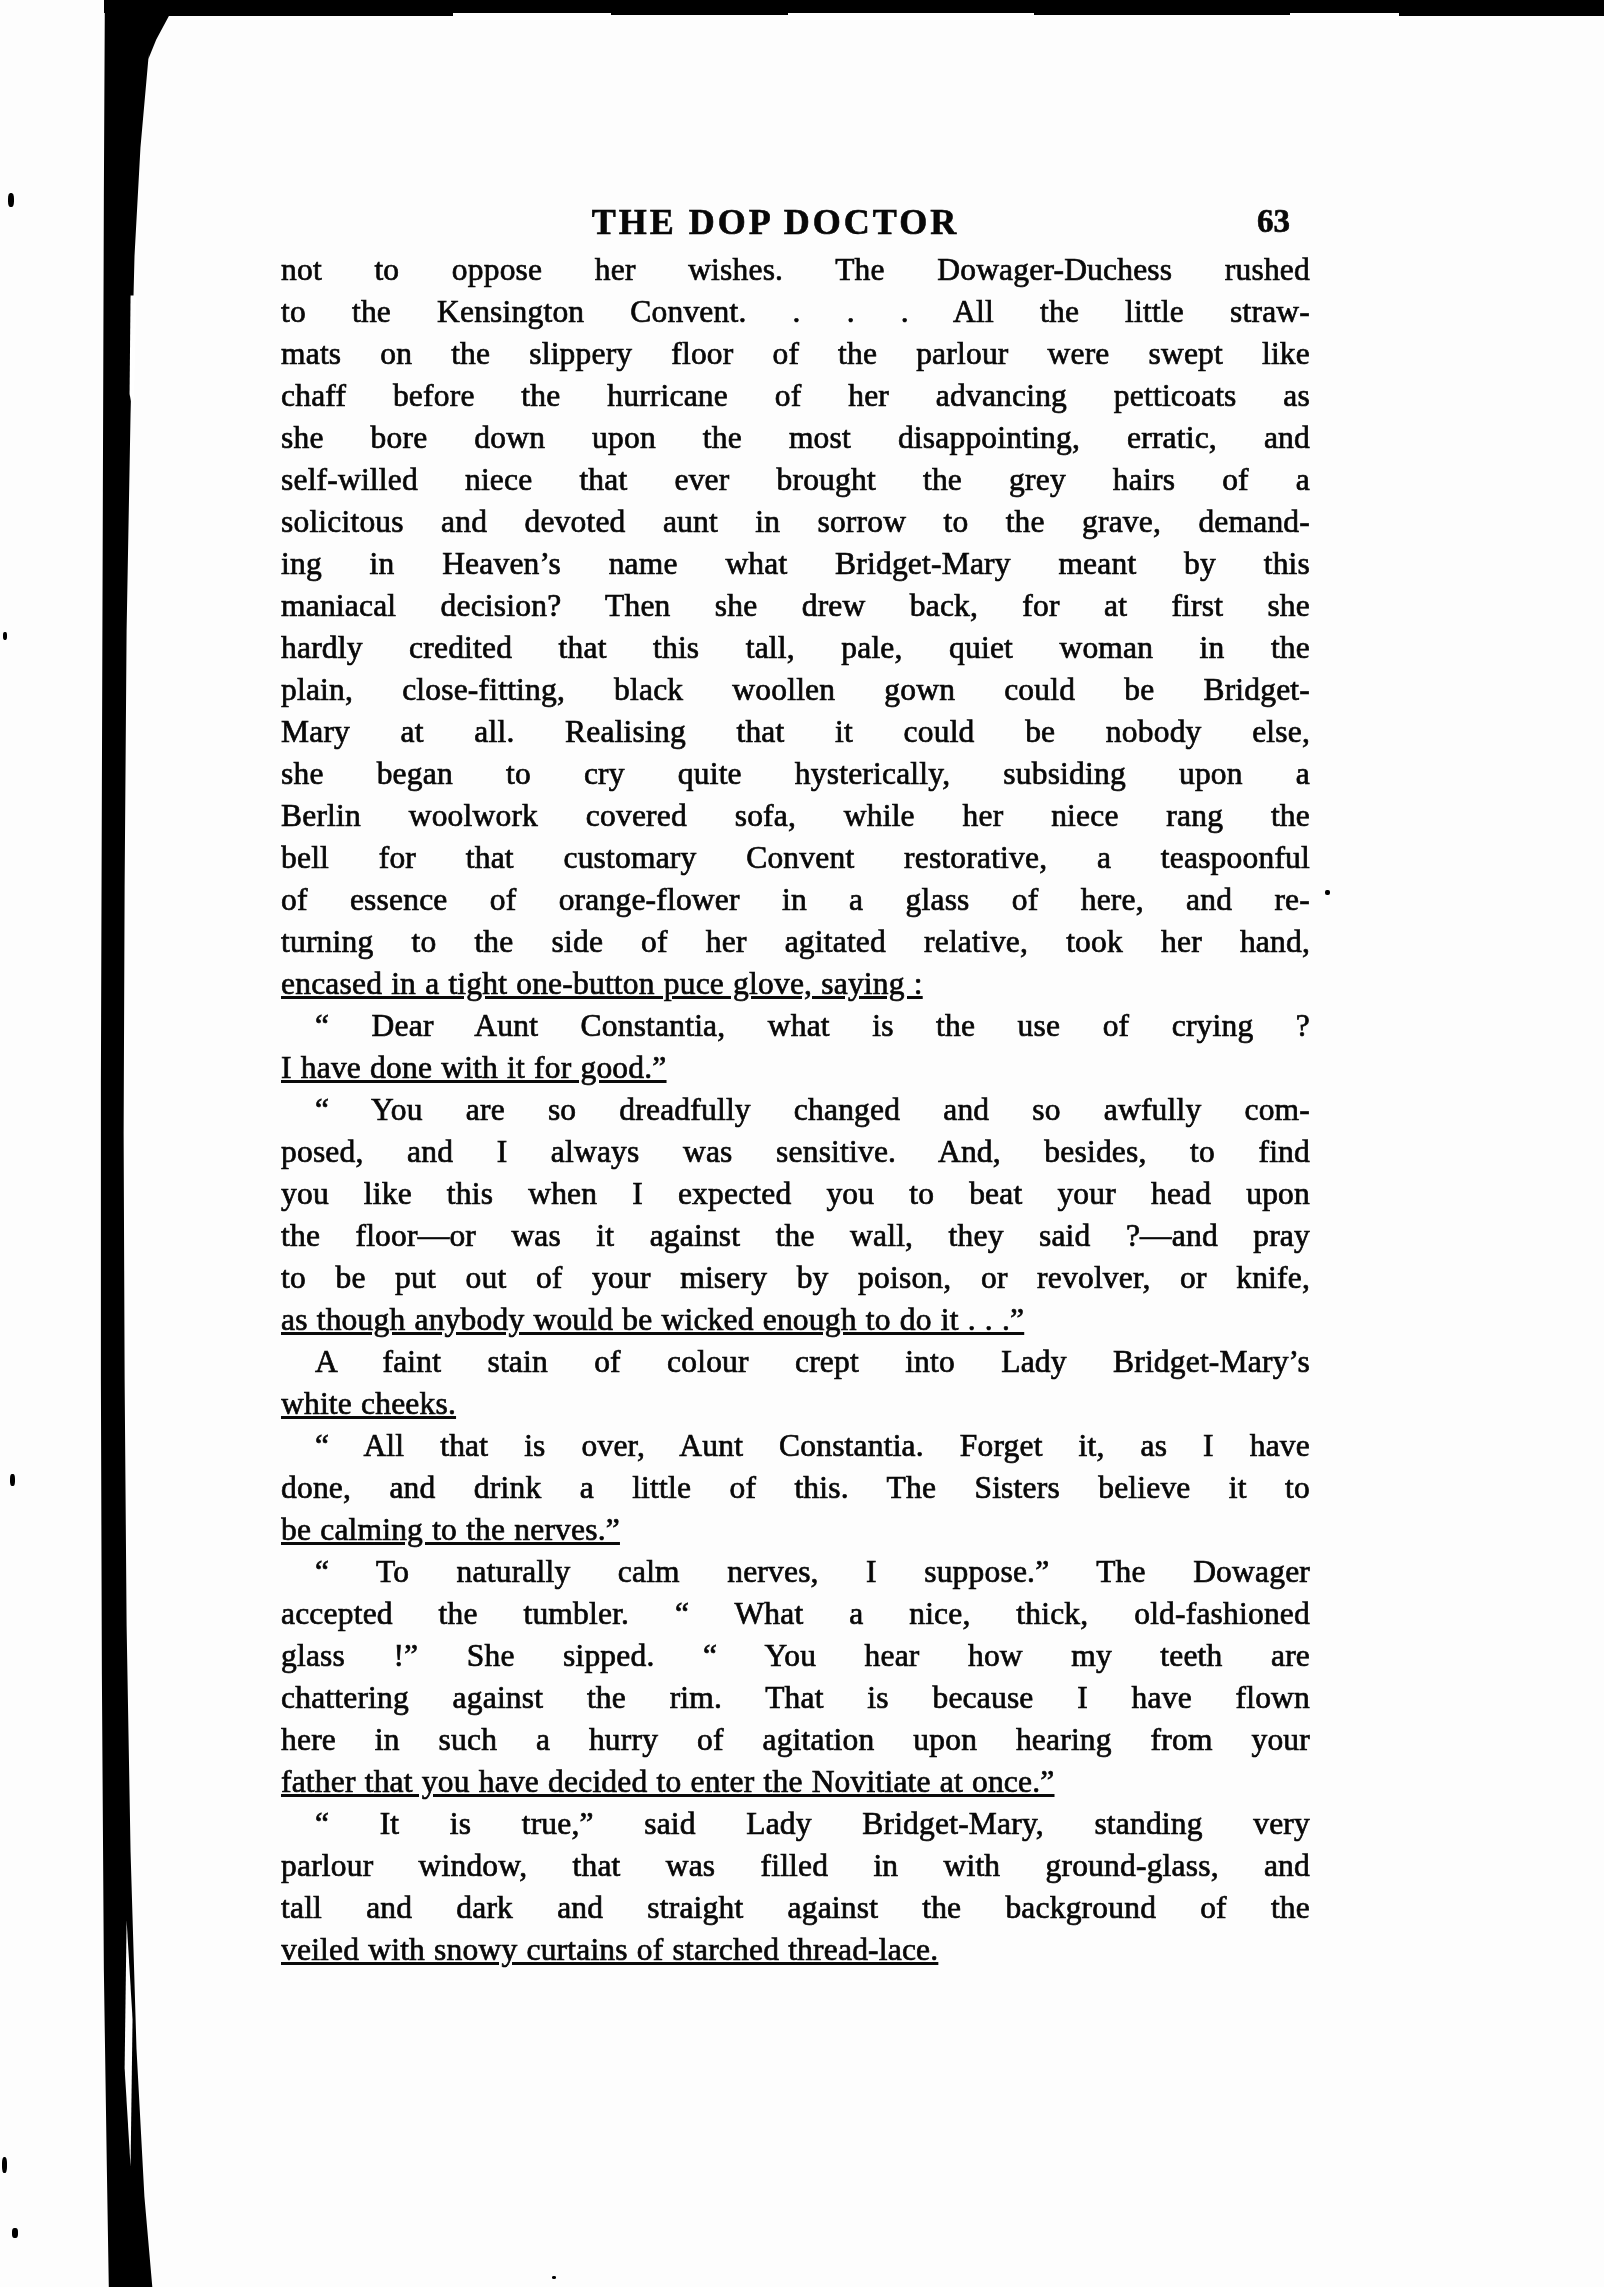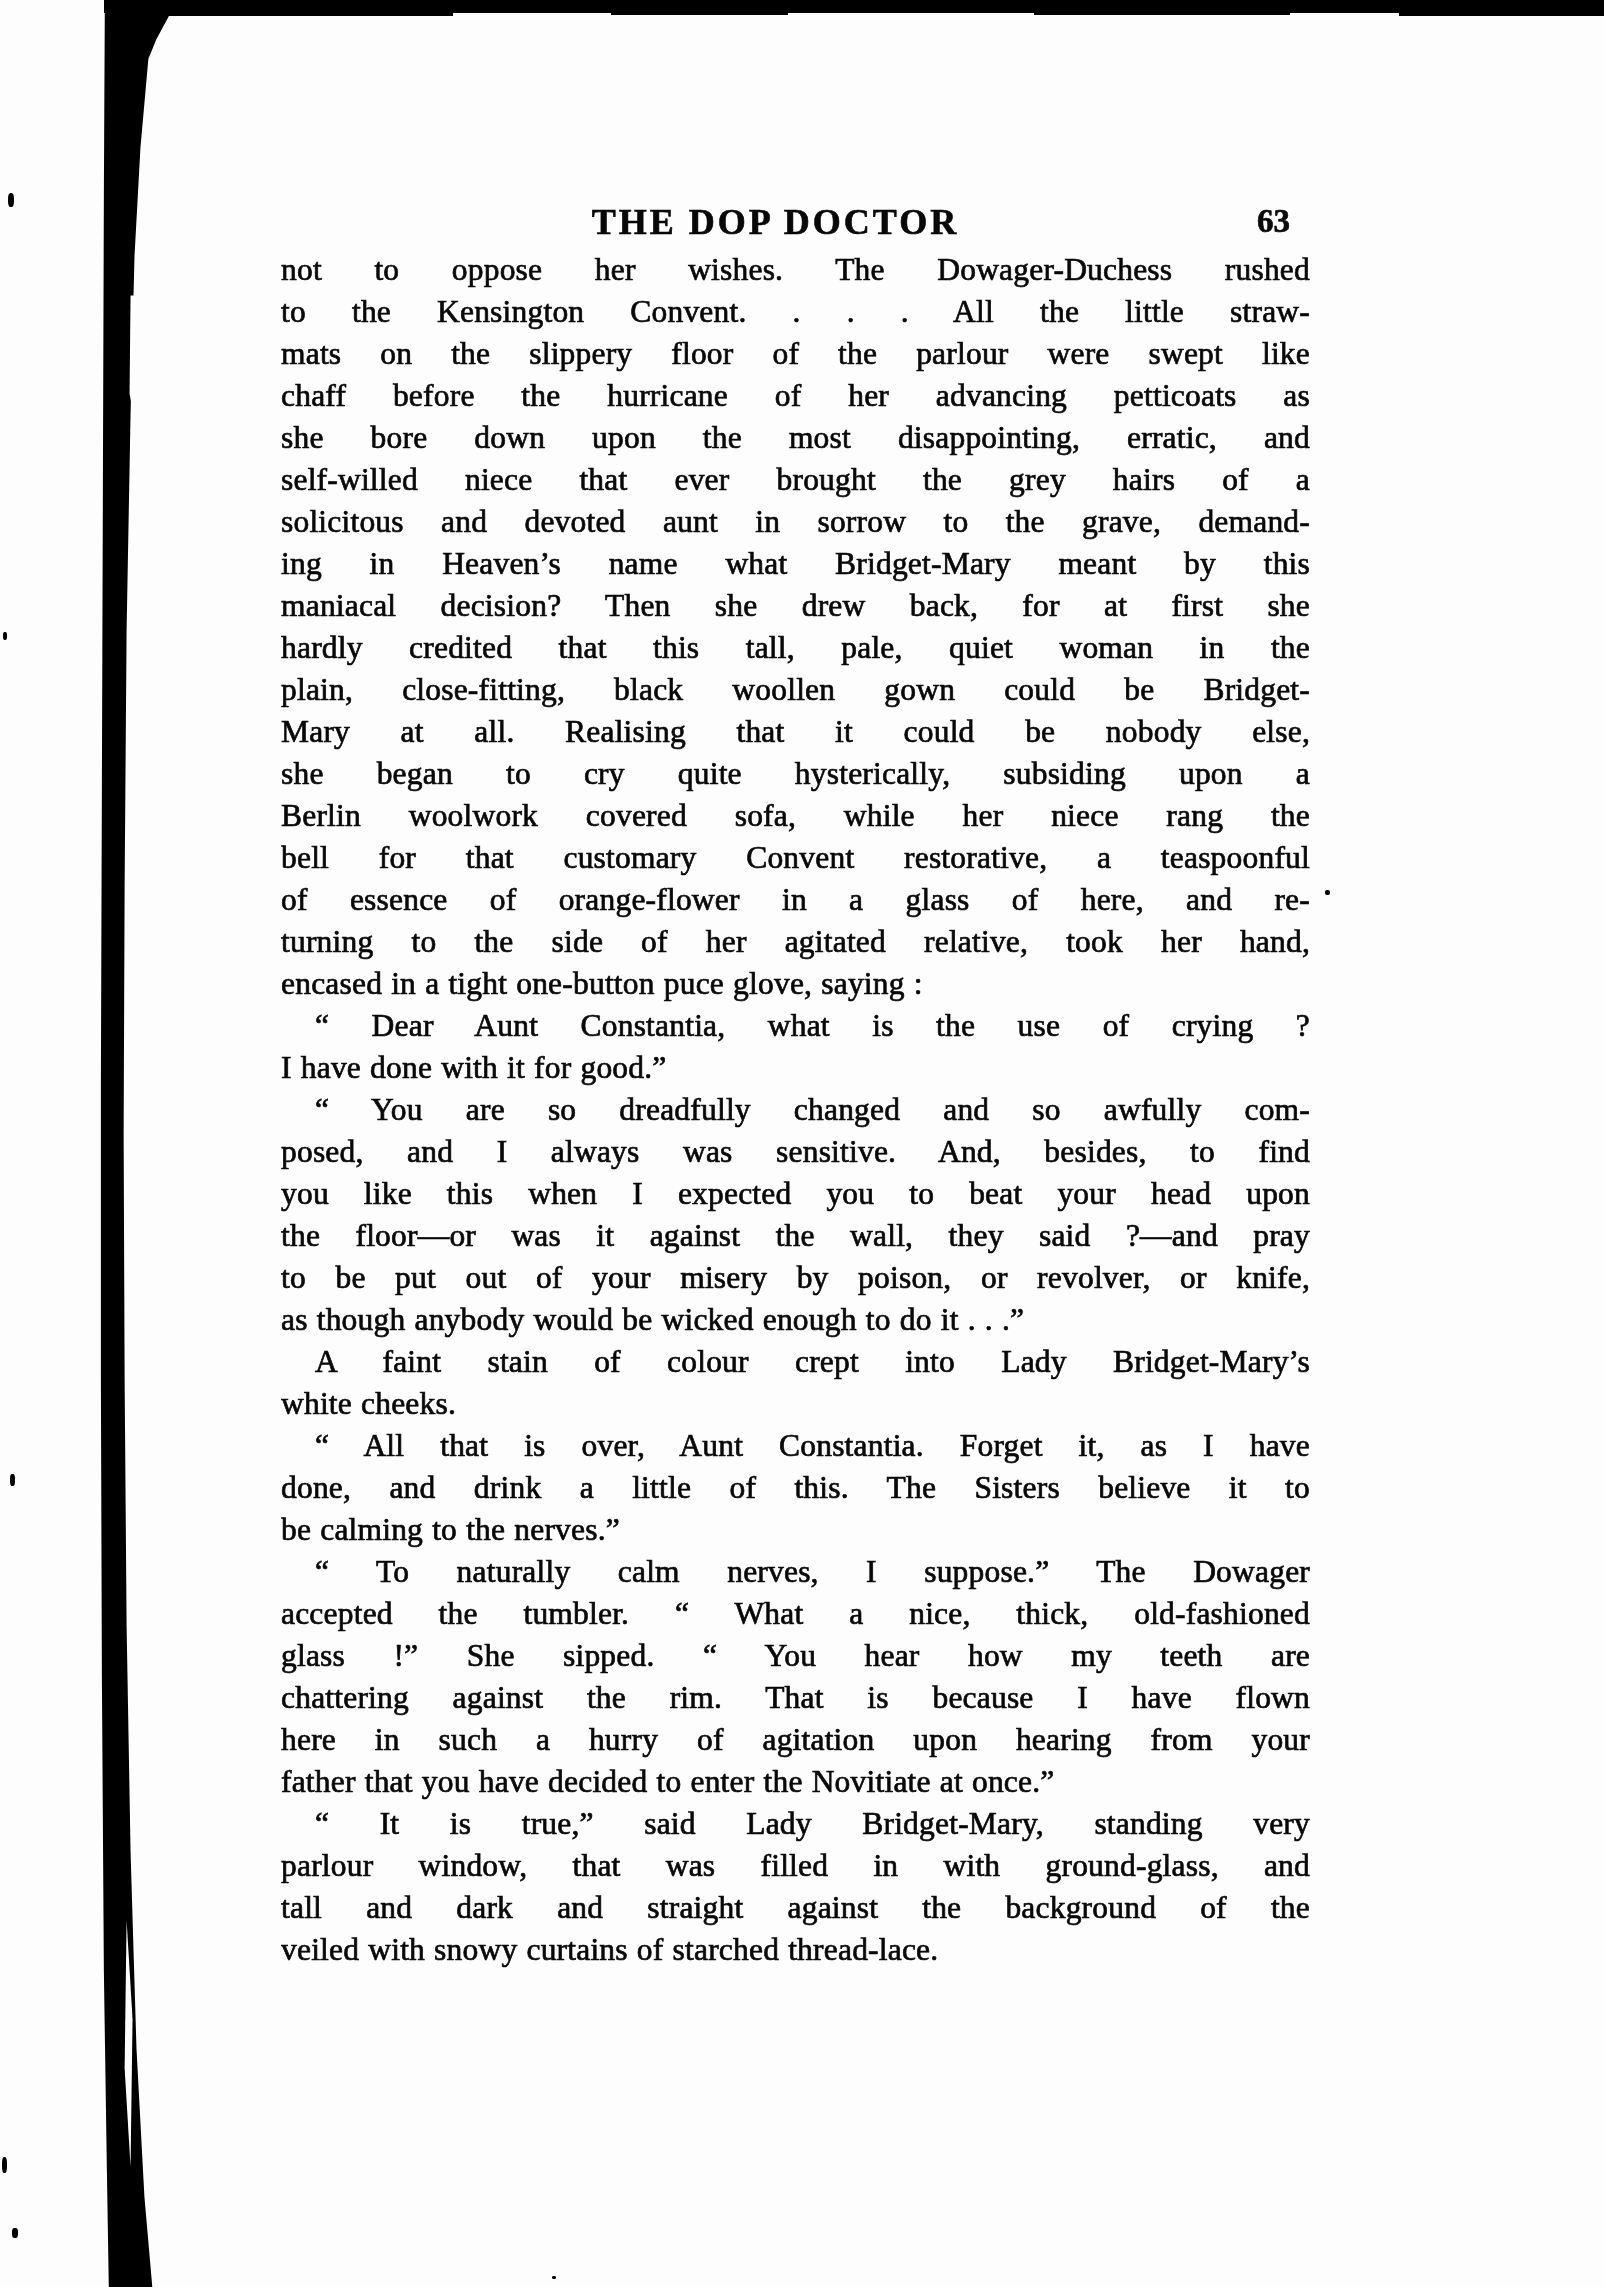--- a/index.html
+++ b/index.html
@@ -44,20 +44,21 @@
     height:42px;line-height:42px;overflow:hidden;
     text-align:justify;
     -moz-text-align-last:justify;
     text-align-last:justify;
     white-space:nowrap;
   }
   .line.last{
     text-align:right;
     -moz-text-align-last:left;
     text-align-last:left;
+    text-decoration:underline;
   }
   .line.indent{text-indent:34px;}
   .speck{position:absolute;background:#000;border-radius:40%;}
 </style>
 </head>
 <body>
 
 <div id="page">
 
   <div class="art" id="topbar"></div>

